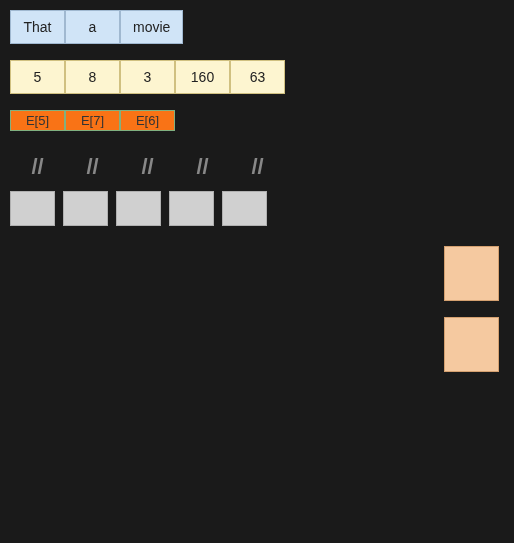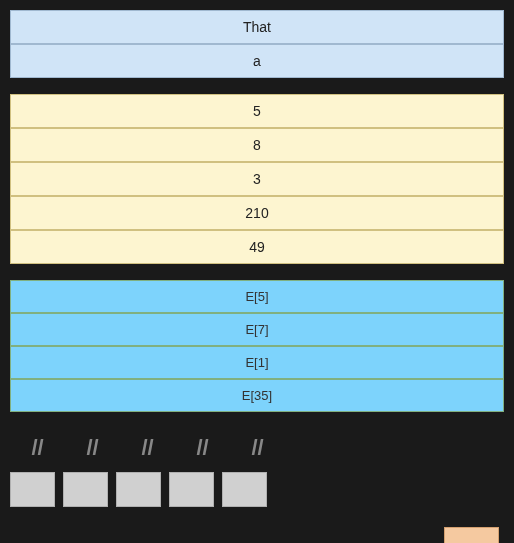--- a/index.html
+++ b/index.html
@@ -7,21 +7,20 @@
       background: #1a1a1a;
       width: 514px;
       min-height: 543px;
       font-family: Arial, sans-serif;
       font-size: 14px;
       padding: 10px;
     }
 
     .row {
       display: flex;
-      flex-direction: column;
       margin-bottom: 16px;
     }
 
     
     .word-cell {
       background: #d0e4f7;
       border: 1px solid #a0b8d0;
       padding: 8px 12px;
       min-width: 55px;
       text-align: center;
@@ -33,23 +32,23 @@
       background: #fdf5d0;
       border: 1px solid #d0c080;
       padding: 8px 12px;
       min-width: 55px;
       text-align: center;
       color: #222;
     }
 
     
     .embed-cell {
-      background: #7dd3fc;
+      background: #f97316;
       border: 1px solid #80b080;
-      padding: 8px 12px;
+      padding: 2px 12px;
       min-width: 55px;
       text-align: center;
       color: #333;
       font-size: 13px;
     }
 
     
     .slash-icon {
       width: 55px;
       height: 40px;
@@ -96,35 +95,35 @@
       flex-direction: row;
       margin-bottom: 20px;
     }
   </style>
 </head>
 <body>
 
 <div class="row">
   <div class="word-cell">That</div>
   <div class="word-cell">a</div>
+  <div class="word-cell">movie</div>
 </div>
 
 <div class="row">
   <div class="number-cell">5</div>
   <div class="number-cell">8</div>
   <div class="number-cell">3</div>
-  <div class="number-cell">210</div>
-  <div class="number-cell">49</div>
+  <div class="number-cell">160</div>
+  <div class="number-cell">63</div>
 </div>
 
 <div class="row">
   <div class="embed-cell">E[5]</div>
   <div class="embed-cell">E[7]</div>
-  <div class="embed-cell">E[1]</div>
-  <div class="embed-cell">E[35]</div>
+  <div class="embed-cell">E[6]</div>
 </div>
 
 <div class="slash-row">
   <div class="slash-icon">//</div>
   <div class="slash-icon">//</div>
   <div class="slash-icon">//</div>
   <div class="slash-icon">//</div>
   <div class="slash-icon">//</div>
 </div>
 

